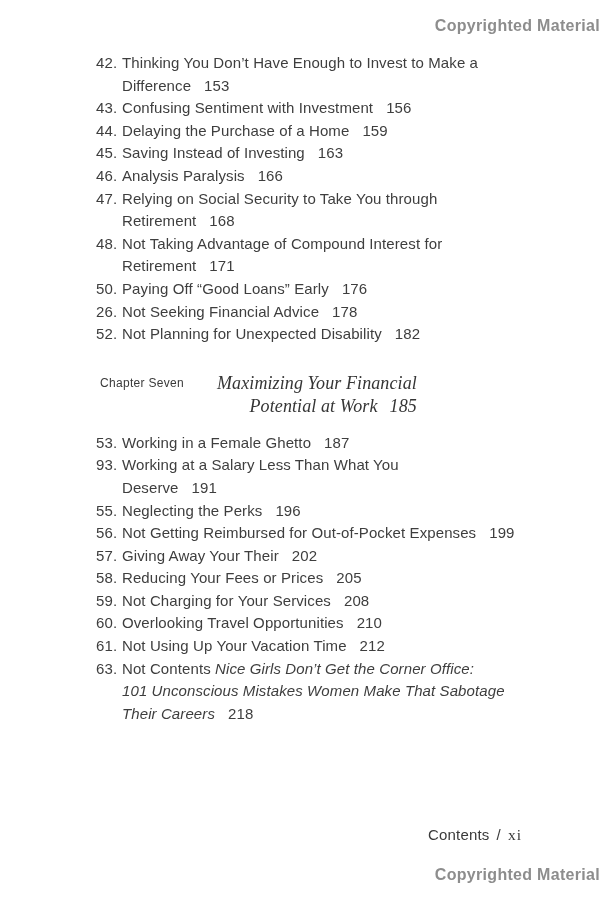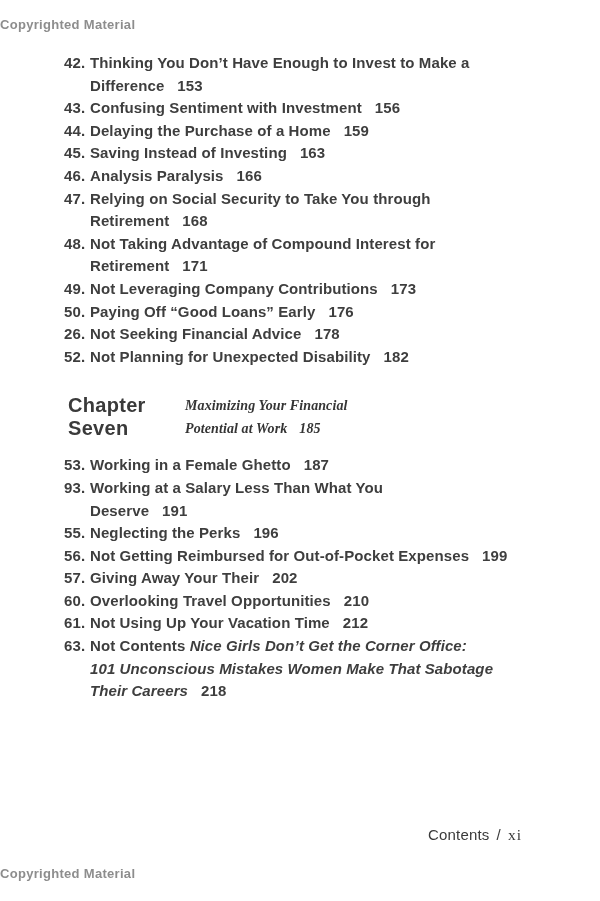--- a/index.html
+++ b/index.html
@@ -10,68 +10,67 @@
     color: #3e3e3e;
     position: relative;
     overflow: hidden;
     -webkit-font-smoothing: antialiased;
   }
   .page { position: absolute; inset: 0; }
 
   .copyright-notice {
     position: absolute;
     left: 0; width: 100%;
-    text-align: left;
-    font-size: 13px;
+    text-align: right;
+    font-size: 16px;
     font-weight: bold;
     letter-spacing: 0.3px;
     color: #8d8d8d;
   }
   .copyright-top { top: 17px; }
   .copyright-bottom { top: 866px; }
 
   .toc {
     position: absolute;
-    left: 64px; top: 52px;
+    left: 96px; top: 52px;
     width: 488px;
     font-size: 15px;
     line-height: 22.6px;
     letter-spacing: 0.1px;
-    font-weight: bold;
   }
   .entry { padding-left: 26px; }
   .num {
     display: inline-block;
     width: 26px;
     margin-left: -26px;
   }
   .page-num { padding-left: 13px; }
   .it { font-style: italic; }
 
   .chapter {
     margin-top: 26px;
     display: flex;
     align-items: flex-start;
   }
   .chapter-label {
     flex: 0 0 121px;
     padding-left: 4px;
-    font-size: 20px;
+    font-size: 12px;
     letter-spacing: 0.3px;
     line-height: 23px;
     color: #3a3a3a;
     box-sizing: border-box;
   }
   .chapter-title {
     font-family: "Liberation Serif", serif;
     font-style: italic;
-    font-size: 14px;
+    font-size: 18px;
     line-height: 23px;
     color: #353535;
-    text-align: left;
+    text-align: right;
     display: inline-block;
   }
   .chapter-page { padding-left: 12px; }
 
   .toc-part2 { margin-top: 14px; }
 
   .running-footer {
     position: absolute;
     top: 826px; right: 78px;
     font-size: 15px;
@@ -113,23 +112,20 @@
         </div>
         <div class="entry">
           <div><span class="num">47.</span><span>Relying on Social Security to Take You through</span></div>
           <div><span>Retirement</span><span class="page-num">168</span></div>
         </div>
         <div class="entry">
           <div><span class="num">48.</span><span>Not Taking Advantage of Compound Interest for</span></div>
           <div><span>Retirement</span><span class="page-num">171</span></div>
         </div>
         <div class="entry">
-          <div><span class="num">49.</span><span>Not Leveraging Company Contributions</span><span class="page-num">173</span></div>
-        </div>
-        <div class="entry">
           <div><span class="num">50.</span><span>Paying Off “Good Loans” Early</span><span class="page-num">176</span></div>
         </div>
         <div class="entry">
           <div><span class="num">26.</span><span>Not Seeking Financial Advice</span><span class="page-num">178</span></div>
         </div>
         <div class="entry">
           <div><span class="num">52.</span><span>Not Planning for Unexpected Disability</span><span class="page-num">182</span></div>
         </div>
       </div>
 
@@ -154,20 +150,26 @@
         <div class="entry">
           <div><span class="num">55.</span><span>Neglecting the Perks</span><span class="page-num">196</span></div>
         </div>
         <div class="entry">
           <div><span class="num">56.</span><span>Not Getting Reimbursed for Out-of-Pocket Expenses</span><span class="page-num">199</span></div>
         </div>
         <div class="entry">
           <div><span class="num">57.</span><span>Giving Away Your Their</span><span class="page-num">202</span></div>
         </div>
         <div class="entry">
+          <div><span class="num">58.</span><span>Reducing Your Fees or Prices</span><span class="page-num">205</span></div>
+        </div>
+        <div class="entry">
+          <div><span class="num">59.</span><span>Not Charging for Your Services</span><span class="page-num">208</span></div>
+        </div>
+        <div class="entry">
           <div><span class="num">60.</span><span>Overlooking Travel Opportunities</span><span class="page-num">210</span></div>
         </div>
         <div class="entry">
           <div><span class="num">61.</span><span>Not Using Up Your Vacation Time</span><span class="page-num">212</span></div>
         </div>
         <div class="entry">
           <div><span class="num">63.</span><span>Not Contents </span><span class="it">Nice Girls Don’t Get the Corner Office:</span></div>
           <div><span class="it">101 Unconscious Mistakes Women Make That Sabotage</span></div>
           <div><span class="it">Their Careers</span><span class="page-num">218</span></div>
         </div>

